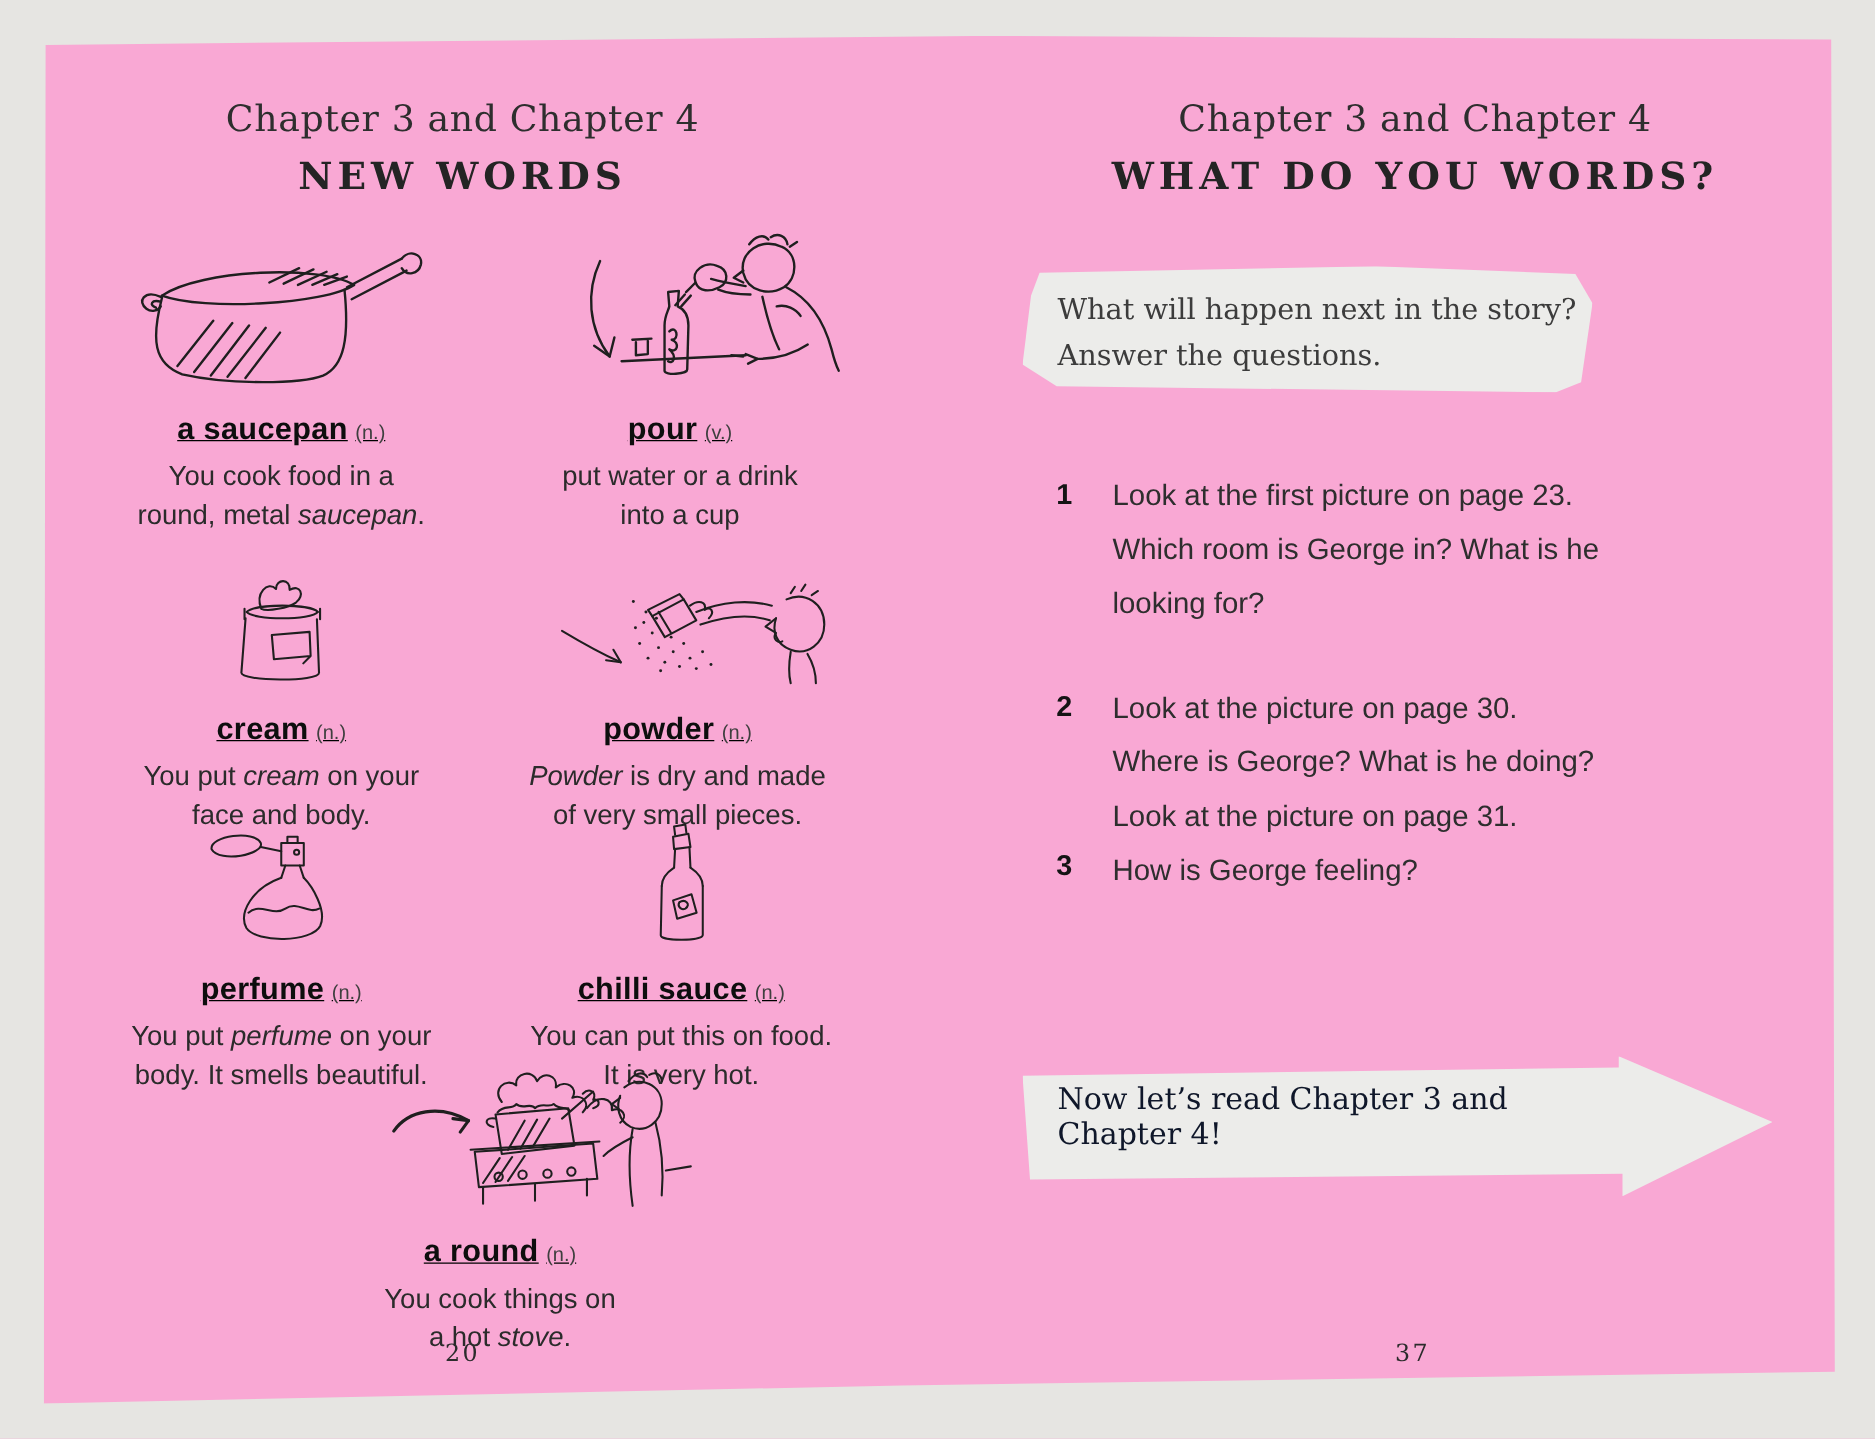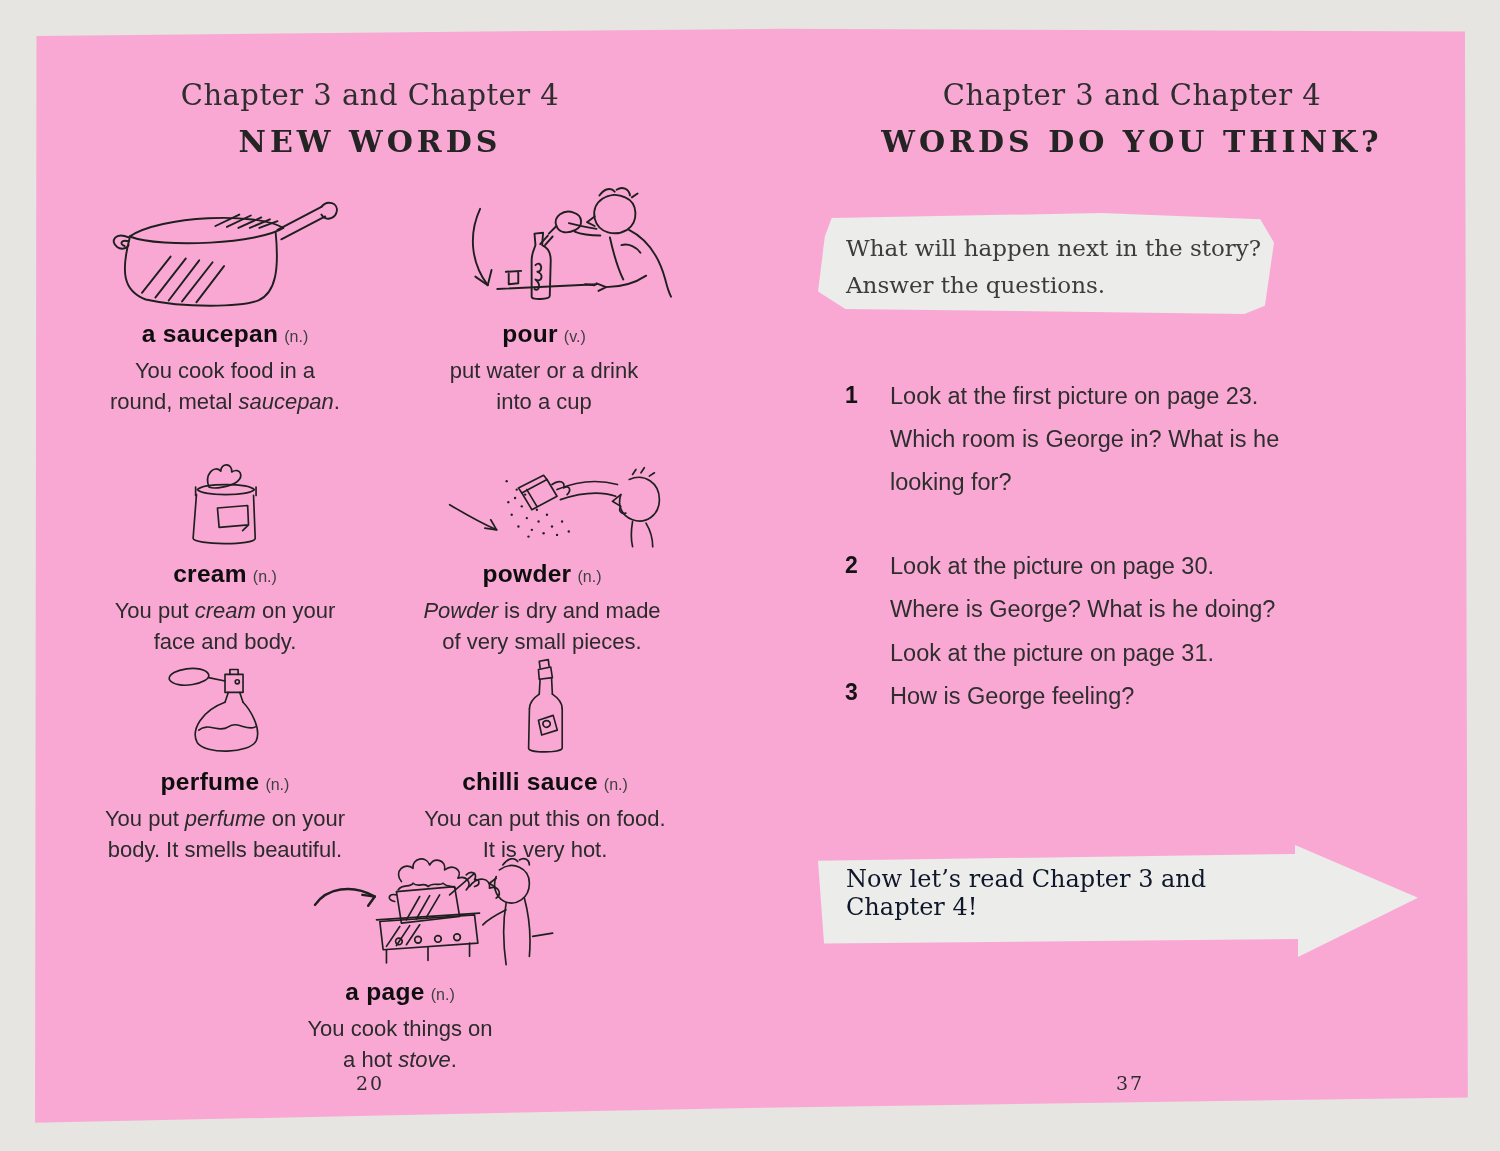--- a/index.html
+++ b/index.html
@@ -14,21 +14,21 @@
     clip-path:polygon(0.45% 0.9%, 52% 0.25%, 99.65% 0.5%, 99.85% 97.4%, 48% 98.4%, 0.35% 99.7%);
   }
   .title{position:absolute;width:600px;text-align:center;color:#2e2e2e;}
   .title .t1{font-family:"DejaVu Serif", serif;font-size:29px;letter-spacing:0.5px;}
   .title .t2{font-family:"DejaVu Serif", serif;font-size:30px;font-weight:bold;letter-spacing:4px;margin-top:12px;color:#242424;}
   .pagenum{position:absolute;width:60px;text-align:center;font-family:"DejaVu Serif", serif;font-size:19px;letter-spacing:2px;color:#2c2c2c;}
 
   
   .entry{position:absolute;text-align:center;}
   .ill{display:flex;justify-content:center;align-items:flex-end;}
-  .term-row{margin-top:10px;}
+  .term-row{margin-top:20px;text-decoration:underline;}
   .term{font-size:24.5px;font-weight:bold;color:#0e0e0e;letter-spacing:0.3px;}
   .pos{font-size:16px;color:#3f3f3f;margin-left:6px;}
   .def{margin-top:7px;font-size:22px;line-height:31px;color:#2b2b2b;white-space:pre-line;}
   .def i{font-style:italic;}
   svg.sketch{stroke:#1f1f1f;fill:none;stroke-width:2;stroke-linecap:round;stroke-linejoin:round;}
   svg.sketch .dot{fill:#1f1f1f;stroke:none;}
   svg.sketch .bold{stroke-width:3;}
 
   
   .callout{
@@ -233,34 +233,34 @@
           <path d="M196,30 C202,24 210,28 206,36 C212,34 214,42 206,44"></path>
           <path d="M236,24 C252,12 272,22 272,40 C272,58 256,68 242,62 C230,56 228,42 232,32"></path>
           <path d="M240,18 C246,10 254,8 258,14 M260,12 C266,8 272,12 272,18"></path>
           <path d="M232,34 L224,40 L231,45"></path>
           <path d="M244,64 C240,86 240,110 244,138 M266,58 C272,80 274,104 272,128"></path>
           <path d="M244,72 C232,78 222,84 216,90"></path>
           <path d="M276,104 L300,100"></path>
         </svg>
       </div>
       <div class="term-row">
-        <span class="term">a page</span><span class="pos">(n.)</span>
+        <span class="term">a round</span><span class="pos">(n.)</span>
       </div>
       <div class="def"><span>You cook things on
 a hot </span><i>stove</i><span>.</span></div>
     </div>
 
     <div class="pagenum" style="left:310px;top:1046px;">20</div>
   </div>
 
   <div>
 
     <div class="title" style="left:802px;top:52px;">
       <div class="t1">Chapter 3 and Chapter 4</div>
-      <div class="t2">WORDS DO YOU THINK?</div>
+      <div class="t2">WHAT DO YOU WORDS?</div>
     </div>
   </div>
 </div>
 
 <div class="callout"></div>
 <div class="callout-text">What will happen next in the story?
 Answer the questions.</div>
 
 <div class="q">
   <div class="qnum" style="left:845px;top:382px;">1</div>

